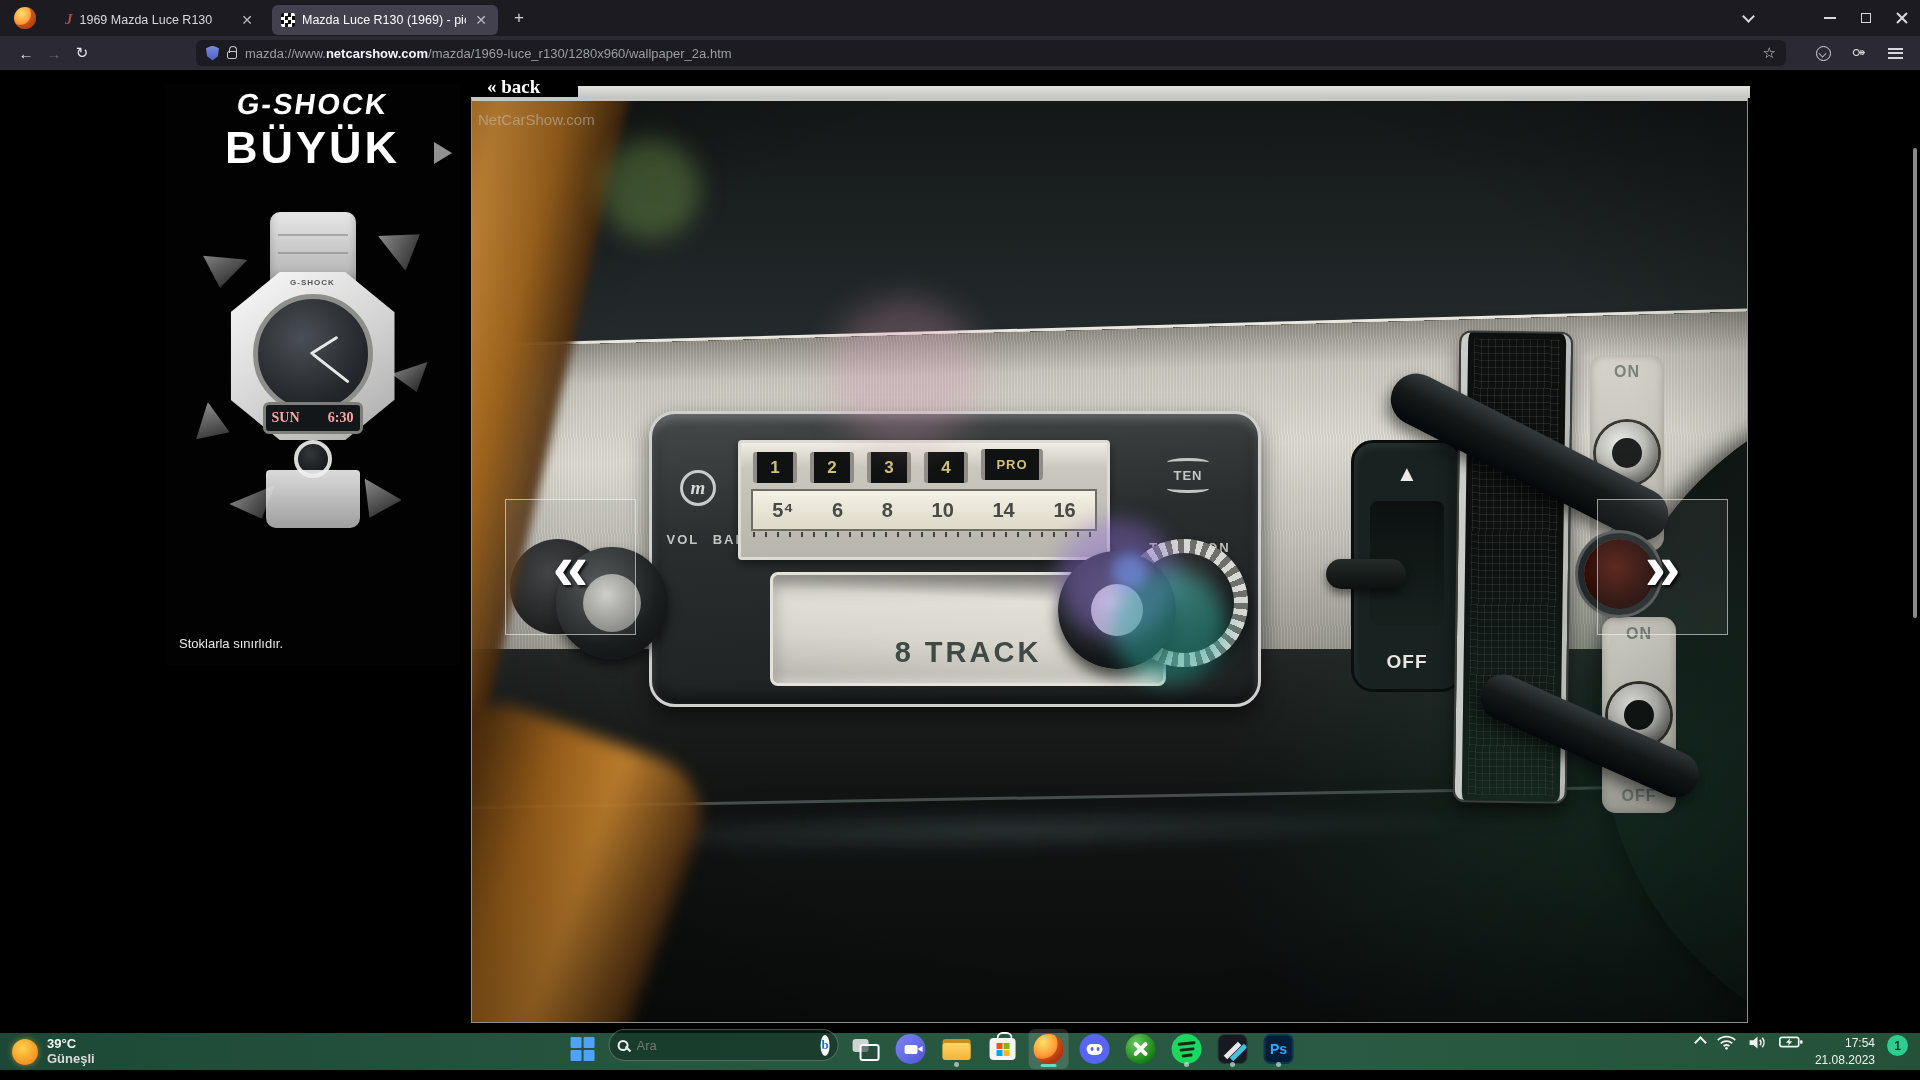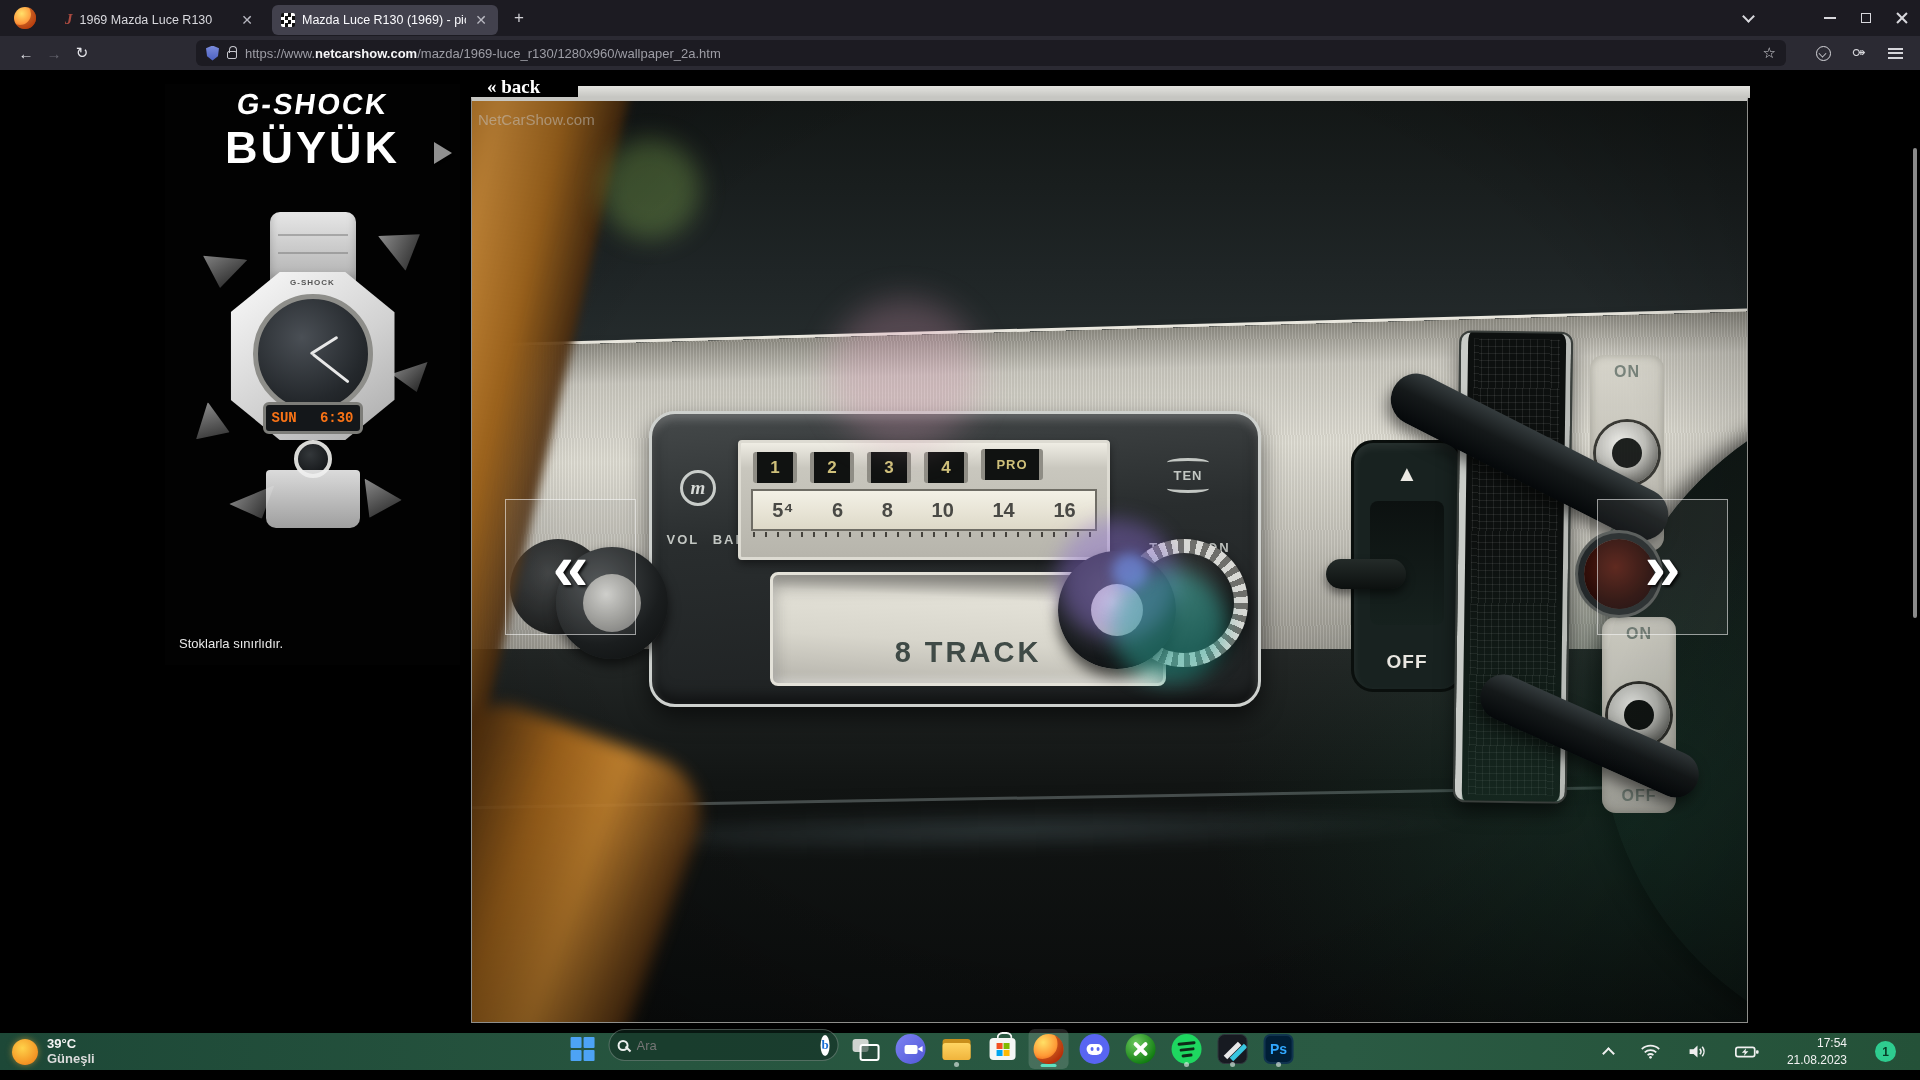--- a/index.html
+++ b/index.html
@@ -61,21 +61,21 @@
   .ad-disc{left:14px;bottom:14px;color:#e9e9e9;font-size:13px}
   .watch{left:50%;top:128px;width:210px;height:316px;transform:translateX(-50%)}
   .w-strap-t{left:62px;top:0;width:86px;height:72px;background:linear-gradient(180deg,rgba(250,250,250,.92),rgba(205,205,205,.85));border-radius:10px 10px 4px 4px;box-shadow:inset 0 -8px 8px rgba(90,90,90,.4)}
   .w-strap-t::before{content:"";position:absolute;left:8px;top:22px;right:8px;height:0;border-top:2px solid rgba(120,120,120,.5);box-shadow:0 18px 0 rgba(120,120,120,.5)}
   .w-case{left:23px;top:60px;width:164px;height:168px;background:linear-gradient(145deg,#fbfbfb,#d2d2d2 55%,#a9a9a9);clip-path:polygon(30% 0,70% 0,100% 24%,100% 76%,70% 100%,30% 100%,0 76%,0 24%);box-shadow:0 0 16px rgba(255,255,255,.2)}
   .w-brandtext{left:0;right:0;top:66px;text-align:center;font-size:8px;font-weight:700;letter-spacing:1px;color:#555}
   .w-dial{left:45px;top:82px;width:120px;height:120px;border-radius:50%;background:radial-gradient(circle at 40% 35%,#4a4f55,#24282c 65%,#17191c);border:5px solid #8e8e8a}
   .w-hand{background:#e8e8e8;border-radius:2px;transform-origin:50% 100%}
   .h1{left:101px;top:110px;width:3px;height:32px;transform:rotate(58deg)}
   .h2{left:103px;top:96px;width:3px;height:46px;transform:rotate(128deg)}
-  .w-lcd{left:55px;top:190px;width:100px;height:32px;background:#14171a;border:3px solid #7d7d79;border-radius:6px;display:flex;align-items:center;justify-content:space-between;padding:12px 6px;font-family:Liberation Mono, monospace;font-weight:700;color:#f97316;font-size:14px}
+  .w-lcd{left:55px;top:190px;width:100px;height:32px;background:#14171a;border:3px solid #7d7d79;border-radius:6px;display:flex;align-items:center;justify-content:space-between;padding:12px 6px;font-family:Liberation Serif, serif;font-weight:700;color:#fca5a5;font-size:14px}
   .w-crown{left:86px;top:228px;width:38px;height:38px;border-radius:50%;background:radial-gradient(circle at 40% 35%,#33373a,#0d0f11);border:4px solid #d9d9d6}
   .w-strap-b{left:58px;top:258px;width:94px;height:58px;background:linear-gradient(180deg,rgba(242,242,242,.9),rgba(198,198,198,.8));border-radius:4px 4px 10px 10px}
   .shard{background:linear-gradient(135deg,#9a9a9a,#1c1c1c);opacity:.9}
   
   .frame{left:471px;top:27px;width:1277px;height:926px;border:1px solid #8e8e8b;border-top:4px solid #c6c6c2;background:#0d100f;z-index:4}
   .photo{position:absolute;inset:0;overflow:hidden}
   .ph-top{left:0;top:0;width:100%;height:310px;background:linear-gradient(180deg,#131716,#1f2526 55%,#2a3132)}
   .ph-alu{left:-30px;top:228px;width:1360px;height:338px;transform:rotate(-1.6deg);
     background:linear-gradient(180deg,#8e8c83 0,#c9c7be 12%,#dedcd2 35%,#c2c0b7 65%,#94928a 100%);
     box-shadow:0 -3px 0 #e9e7de,0 8px 14px rgba(0,0,0,.5)}
@@ -196,21 +196,21 @@
   .xbox{width:30px;height:30px;border-radius:50%;background:radial-gradient(circle at 35% 30%,#6cc95f,#0e7a0e 78%);position:relative}
   .xbox::before,.xbox::after{content:"";position:absolute;left:6px;top:13px;width:18px;height:4px;border-radius:3px;background:#fff}
   .xbox::before{transform:rotate(45deg)}.xbox::after{transform:rotate(-45deg)}
   .spotify{width:30px;height:30px;border-radius:50%;background:#1ed760;display:flex;flex-direction:column;align-items:center;justify-content:center;gap:3px}
   .spotify i{display:block;height:3px;border-radius:2px;background:#0e2b18;transform:rotate(-6deg)}
   .sp1{width:18px}.sp2{width:15px}.sp3{width:11px}
   .wpe{width:30px;height:30px;border-radius:7px;background:#171a21;border:1px solid #30343d;position:relative;overflow:hidden}
   .wpe::before{content:"";position:absolute;left:4px;top:13px;width:20px;height:5px;background:#e8e8e8;transform:rotate(-45deg)}
   .wpe::after{content:"";position:absolute;left:10px;top:15px;width:20px;height:5px;background:#39c6e0;transform:rotate(-45deg)}
   .psico{width:30px;height:30px;border-radius:7px;background:#001e36;border:2px solid #10344f;color:#31a8ff;font-weight:700;font-size:14px;display:flex;align-items:center;justify-content:center}
-  .tray{margin-left:auto;display:flex;align-items:center;gap:28px;padding-right:24px}
+  .tray{margin-left:auto;display:flex;gap:12px;padding-right:12px}
   .tr-chev{width:9px;height:9px;border-left:2.2px solid #f0f0f0;border-top:2.2px solid #f0f0f0;transform:rotate(45deg);margin-top:3px}
   .clock{text-align:right;color:#f2f2f2;font-size:12px;line-height:1.35}
   .badge{width:21px;height:21px;border-radius:50%;background:#2ecc8f;color:#073a25;font-weight:700;font-size:12px;display:flex;align-items:center;justify-content:center}
 </style>
 </head>
 <body>
 
 <div class="titlebar">
   <div class="ffview"></div>
 
@@ -246,21 +246,21 @@
 </div>
 
 <div class="toolbar">
   <div class="navbtn">←</div>
   <div class="navbtn dim">→</div>
   <div class="navbtn">↻</div>
 
   <div class="urlbar">
     <span class="shield"></span>
     <span class="lock"></span>
-    <span class="urltext"><span>https://www.</span><b>netcarshow.com</b><span>/mazda/1969-luce_r130/1280x960/wallpaper_2a.htm</span></span>
+    <span class="urltext"><span>mazda://www.</span><b>netcarshow.com</b><span>/mazda/1969-luce_r130/1280x960/wallpaper_2a.htm</span></span>
     <span class="star">☆</span>
   </div>
 
   <div class="tool-ico">
       <span class="pocket"></span>
     </div>
   <div class="tool-ico">
       <span class="puzzle">⚩</span>
     </div>
   <div class="tool-ico">

